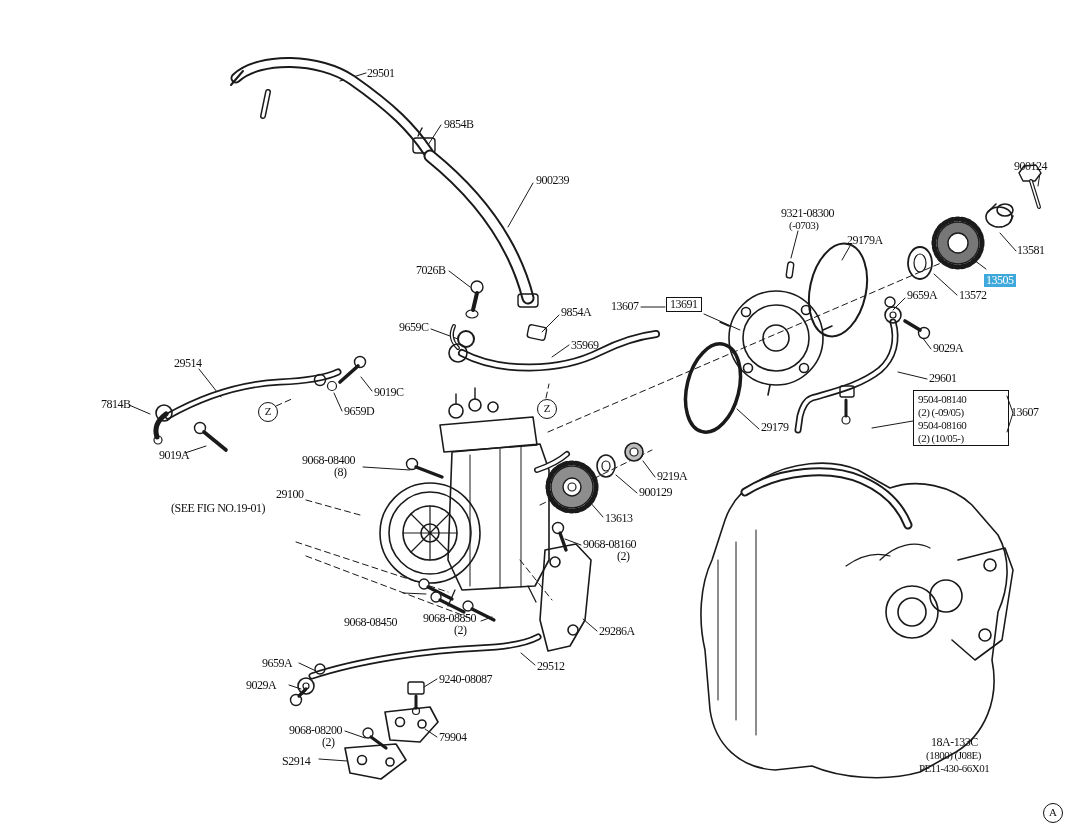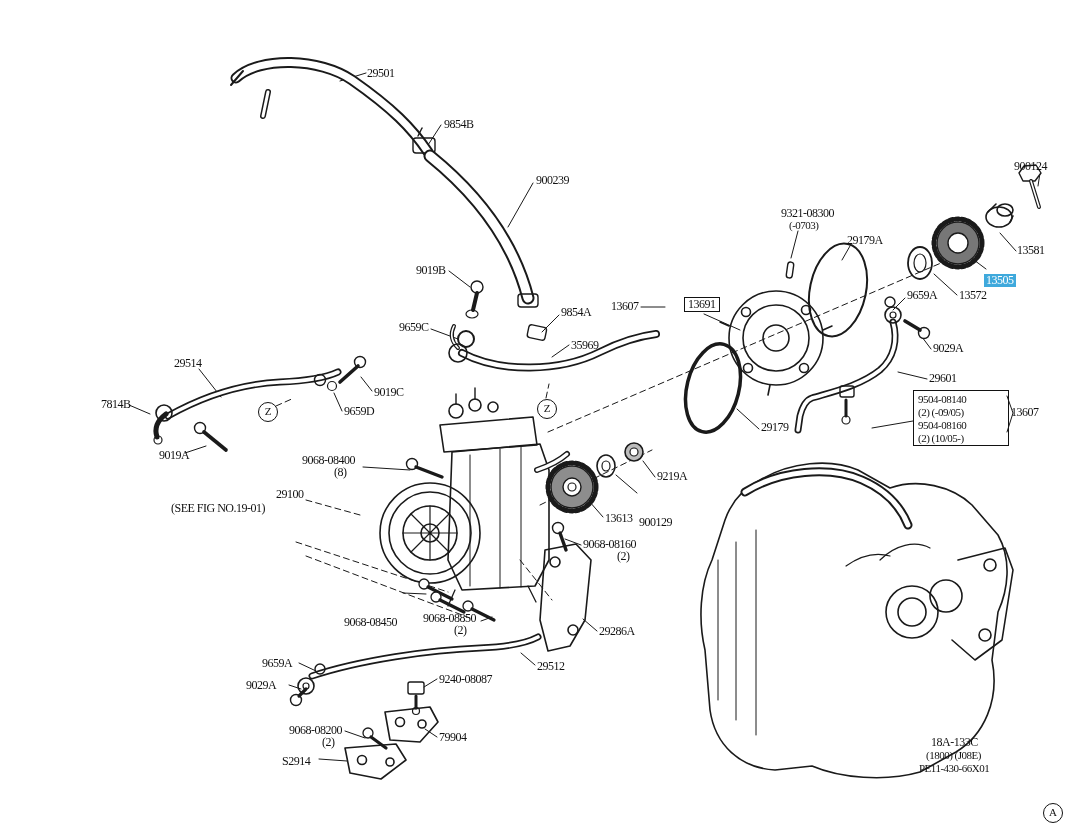--- a/index.html
+++ b/index.html
@@ -267,25 +267,25 @@
   <div class="lbl" style="left:444px;top:118px">9854B</div>
   <div class="lbl" style="left:536px;top:174px">900239</div>
   <div class="lbl" style="left:1014px;top:160px">900124</div>
   <div class="lbl" style="left:781px;top:207px">9321-08300</div>
   <div class="lbl sm" style="left:789px;top:219px">(-0703)</div>
   <div class="lbl" style="left:847px;top:234px">29179A</div>
   <div class="lbl" style="left:1017px;top:244px">13581</div>
   <div class="lbl hl" style="left:984px;top:261px">13505</div>
   <div class="lbl" style="left:907px;top:289px">9659A</div>
   <div class="lbl" style="left:959px;top:289px">13572</div>
-  <div class="lbl" style="left:416px;top:264px">9019B</div>
+  <div class="lbl" style="left:416px;top:264px">7026B</div>
   <div class="lbl" style="left:399px;top:321px">9659C</div>
   <div class="lbl" style="left:561px;top:306px">9854A</div>
   <div class="lbl" style="left:611px;top:300px">13607</div>
-  <div class="lbl boxed" style="left:684px;top:297px">13691</div>
+  <div class="lbl boxed" style="left:666px;top:297px">13691</div>
   <div class="lbl" style="left:571px;top:339px">35969</div>
   <div class="lbl" style="left:933px;top:342px">9029A</div>
   <div class="lbl" style="left:929px;top:372px">29601</div>
   <div class="lbl" style="left:174px;top:357px">29514</div>
   <div class="lbl" style="left:374px;top:386px">9019C</div>
   <div class="lbl" style="left:101px;top:398px">7814B</div>
   <div class="lbl" style="left:344px;top:405px">9659D</div>
   <div class="lbl" style="left:159px;top:449px">9019A</div>
 
   <div class="callout-box" style="left:913px;top:390px;width:94px;height:54px"></div>
@@ -294,21 +294,21 @@
   <div class="lbl sm" style="left:918px;top:419px">9504-08160</div>
   <div class="lbl sm" style="left:918px;top:432px">(2) (10/05-)</div>
   <div class="lbl" style="left:1011px;top:406px">13607</div>
 
   <div class="lbl" style="left:761px;top:421px">29179</div>
   <div class="lbl" style="left:302px;top:454px">9068-08400</div>
   <div class="lbl" style="left:334px;top:466px">(8)</div>
   <div class="lbl" style="left:276px;top:488px">29100</div>
   <div class="lbl" style="left:171px;top:502px">(SEE FIG NO.19-01)</div>
   <div class="lbl" style="left:657px;top:470px">9219A</div>
-  <div class="lbl" style="left:639px;top:516px">900129</div>
+  <div class="lbl" style="left:639px;top:486px">900129</div>
   <div class="lbl" style="left:605px;top:512px">13613</div>
   <div class="lbl" style="left:583px;top:538px">9068-08160</div>
   <div class="lbl" style="left:617px;top:550px">(2)</div>
   <div class="lbl" style="left:344px;top:616px">9068-08450</div>
   <div class="lbl" style="left:423px;top:612px">9068-08850</div>
   <div class="lbl" style="left:454px;top:624px">(2)</div>
   <div class="lbl" style="left:599px;top:625px">29286A</div>
   <div class="lbl" style="left:537px;top:660px">29512</div>
   <div class="lbl" style="left:262px;top:657px">9659A</div>
   <div class="lbl" style="left:246px;top:679px">9029A</div>

